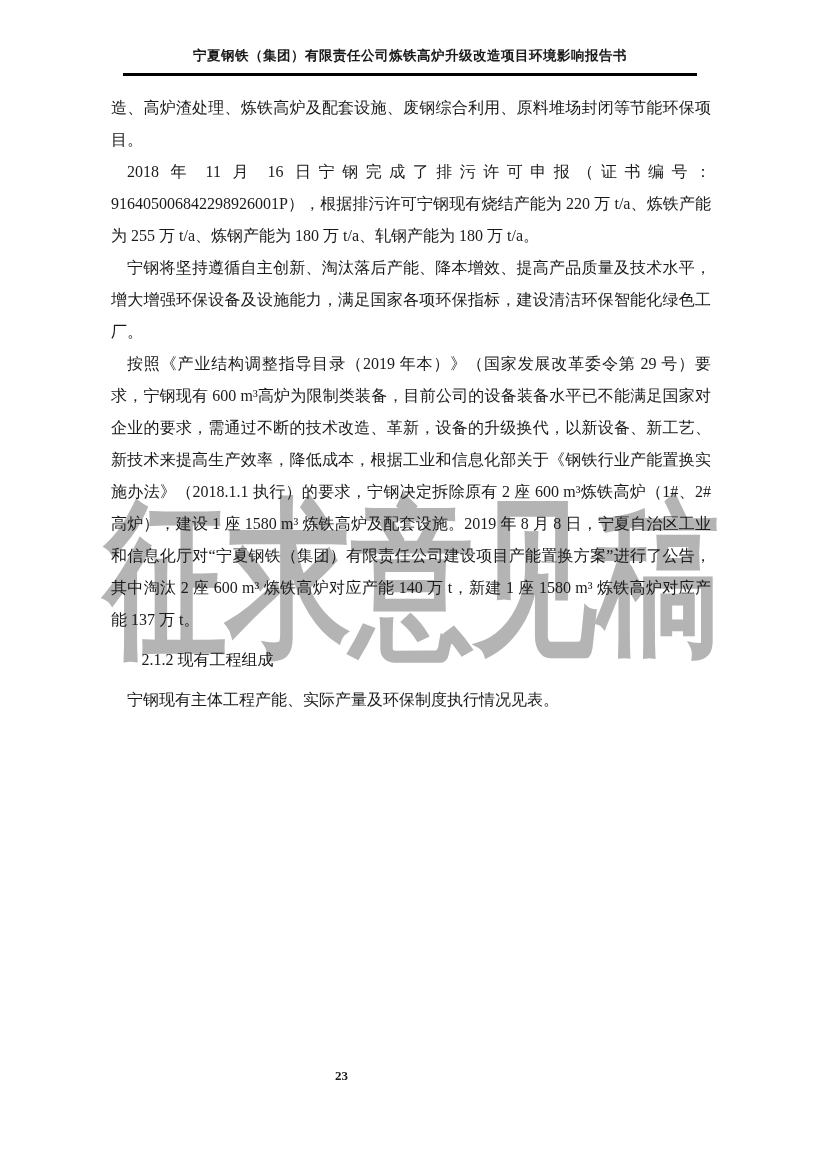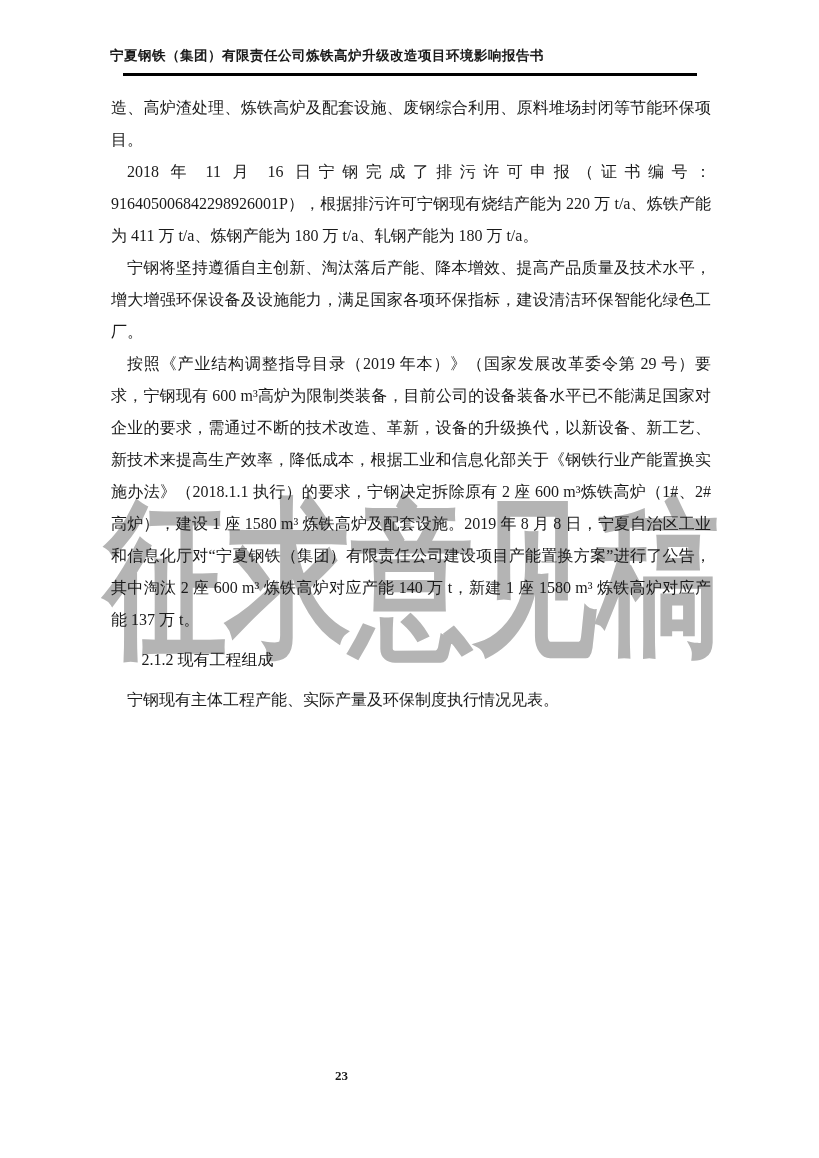--- a/index.html
+++ b/index.html
@@ -21,20 +21,21 @@
     background: #ffffff;
   }
   
   .doc-header {
     position: absolute;
     top: 46px;
     left: 110px;
     width: 600px;
   }
   .doc-header-title {
+    text-align: center;
     font-size: 13.5px;
     font-weight: bold;
     letter-spacing: 0.5px;
     line-height: 20px;
     white-space: nowrap;
   }
   .doc-header-rule {
     margin-top: 7px;
     margin-left: 13px;
     width: 574px;
@@ -102,21 +103,21 @@
 
   <div class="doc-header">
     <div class="doc-header-title">宁夏钢铁（集团）有限责任公司炼铁高炉升级改造项目环境影响报告书</div>
     <div class="doc-header-rule"></div>
   </div>
 
   <div class="watermark">征求意见稿</div>
 
   <div class="doc-content">
     <p class="para continuation">造、高炉渣处理、炼铁高炉及配套设施、废钢综合利用、原料堆场封闭等节能环保项目。</p>
-    <p class="para">2018 年 11 月 16 日宁钢完成了排污许可申报（证书编号：916405006842298926001P），根据排污许可宁钢现有烧结产能为 220 万 t/a、炼铁产能为 411 万 t/a、炼钢产能为 180 万 t/a、轧钢产能为 180 万 t/a。</p>
+    <p class="para">2018 年 11 月 16 日宁钢完成了排污许可申报（证书编号：916405006842298926001P），根据排污许可宁钢现有烧结产能为 220 万 t/a、炼铁产能为 255 万 t/a、炼钢产能为 180 万 t/a、轧钢产能为 180 万 t/a。</p>
     <p class="para">宁钢将坚持遵循自主创新、淘汰落后产能、降本增效、提高产品质量及技术水平，增大增强环保设备及设施能力，满足国家各项环保指标，建设清洁环保智能化绿色工厂。</p>
     <p class="para">按照《产业结构调整指导目录（2019 年本）》（国家发展改革委令第 29 号）要求，宁钢现有 600 m³高炉为限制类装备，目前公司的设备装备水平已不能满足国家对企业的要求，需通过不断的技术改造、革新，设备的升级换代，以新设备、新工艺、新技术来提高生产效率，降低成本，根据工业和信息化部关于《钢铁行业产能置换实施办法》（2018.1.1 执行）的要求，宁钢决定拆除原有 2 座 600 m³炼铁高炉（1#、2#高炉），建设 1 座 1580 m³ 炼铁高炉及配套设施。2019 年 8 月 8 日，宁夏自治区工业和信息化厅对“宁夏钢铁（集团）有限责任公司建设项目产能置换方案”进行了公告，其中淘汰 2 座 600 m³ 炼铁高炉对应产能 140 万 t，新建 1 座 1580 m³ 炼铁高炉对应产能 137 万 t。</p>
     <p class="section-heading">2.1.2 现有工程组成</p>
     <p class="para">宁钢现有主体工程产能、实际产量及环保制度执行情况见表。</p>
   </div>
 
   <div class="doc-footer">23</div>
 
 </div>
 

